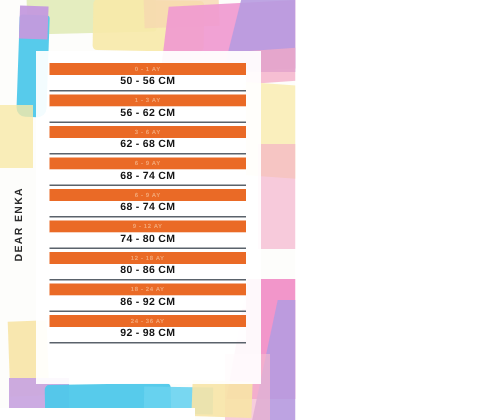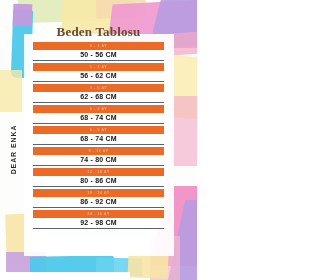--- a/index.html
+++ b/index.html
@@ -272,21 +272,20 @@
   <div class="art art-bot-purple"></div>
   <div class="art art-bot-cyan"></div>
   <div class="art art-bot-cyan2"></div>
   <div class="art art-bot-yellow-r"></div>
   <div class="art art-bot-white"></div>
 
   <div class="art art-center-white"></div>
 
   <div class="brand">DEAR ENKA</div>
 
-  <div class="title">Beden Tablosu</div>
 
   <div class="table">
       <div class="row">
         <div class="age-band">0 - 1 AY</div>
         <div class="size-cell">50 - 56 CM</div>
         <div class="rule"></div>
       </div>
       <div class="row">
         <div class="age-band">1 - 3 AY</div>
         <div class="size-cell">56 - 62 CM</div>

